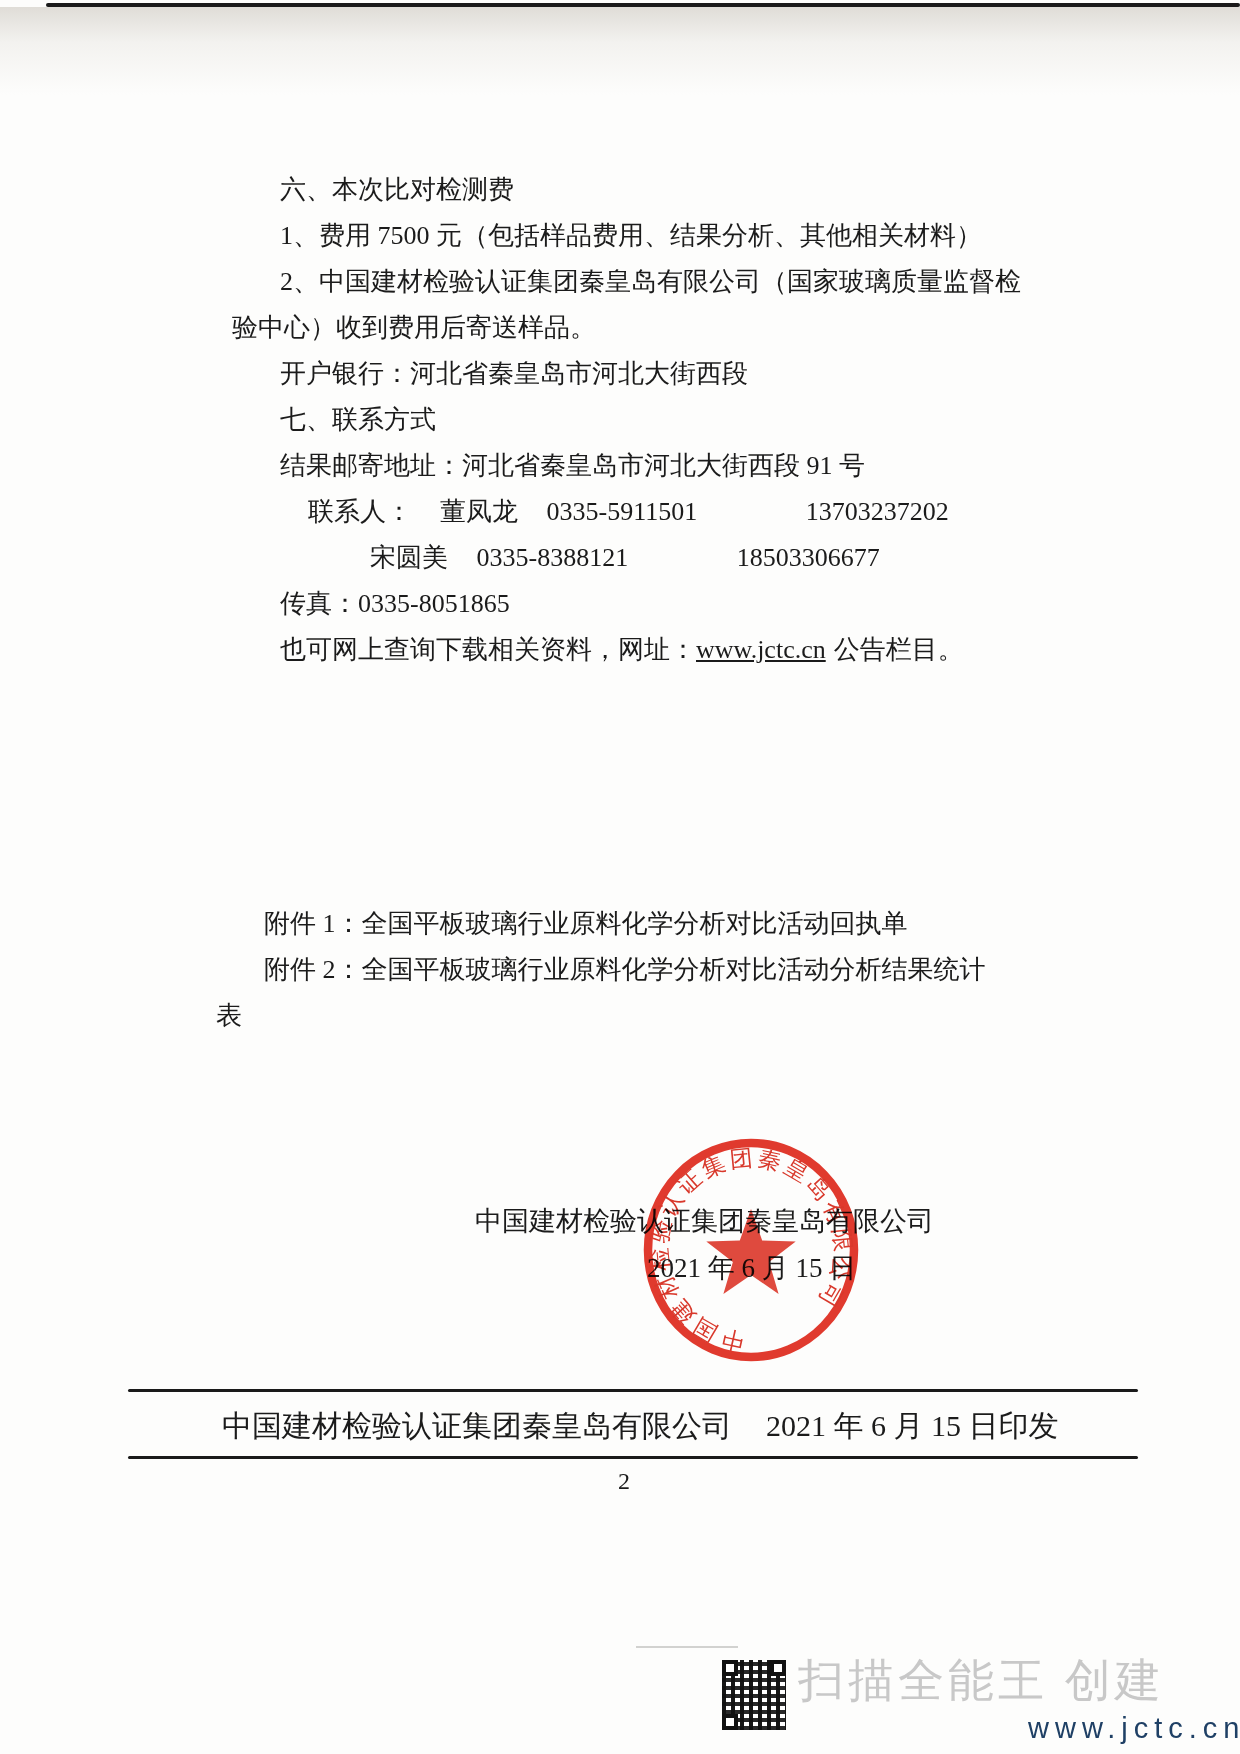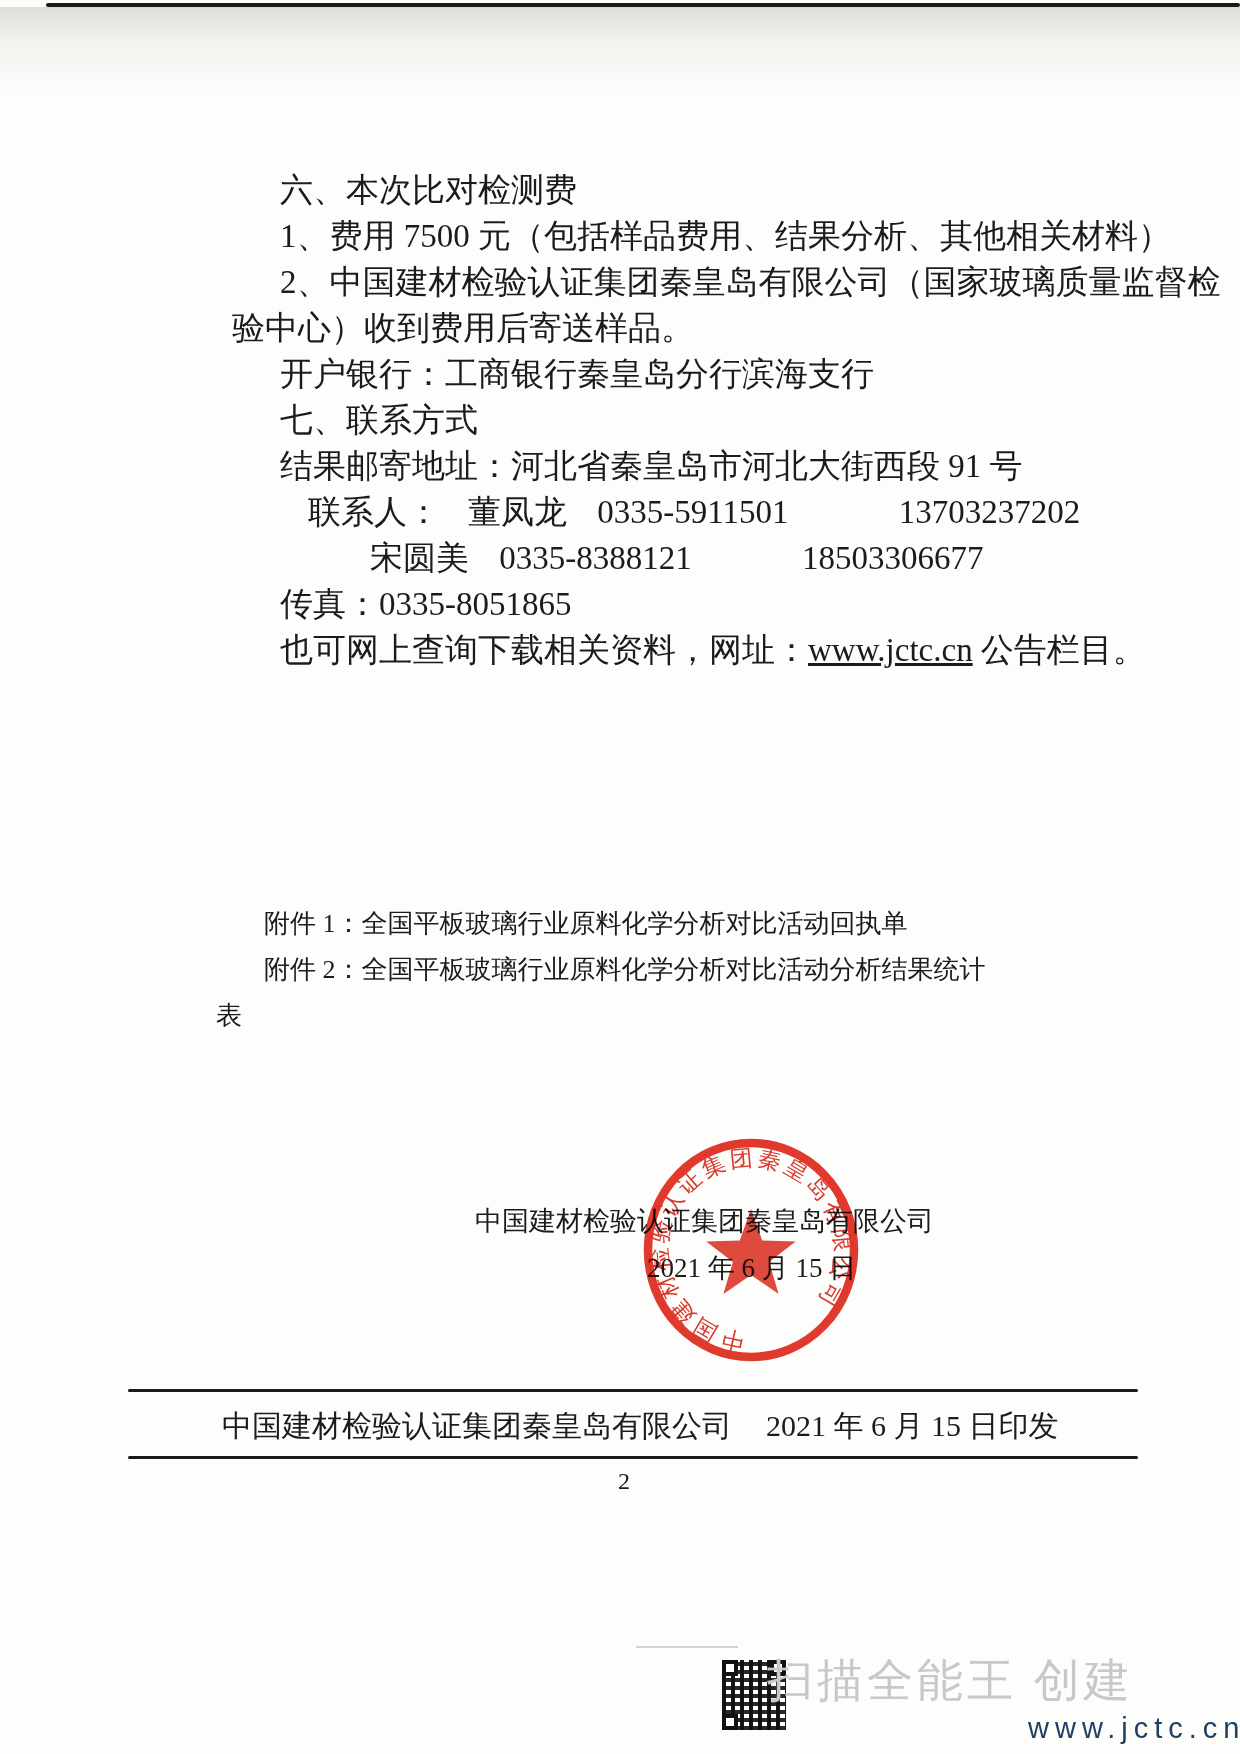--- a/index.html
+++ b/index.html
@@ -8,21 +8,21 @@
     background:#fdfdfc;
     font-family:"Liberation Serif","DejaVu Serif",serif;
     color:#1b1b1b;
   }
   .abs{position:absolute;}
   
   .scan-topline{left:46px;top:3px;width:1194px;height:4px;background:#1a1a1a;border-radius:2px;}
   .scan-band{left:0;top:7px;width:1240px;height:88px;
     background:linear-gradient(to bottom,rgba(199,194,185,.55),rgba(224,221,215,.35) 40%,rgba(253,253,252,0));}
   
-  .doc-body{left:232px;top:167px;width:760px;font-size:33px;line-height:46px;white-space:nowrap;}
+  .doc-body{left:232px;top:167px;width:760px;font-size:26px;line-height:46px;white-space:nowrap;}
   .line{height:46px;}
   .indent{padding-left:48px;}
   .url{text-decoration:underline;margin-right:8px;}
   .c-label{display:inline-block;margin-left:28px;}
   .c-phone{display:inline-block;margin-left:22px;}
   .c-mobile{display:inline-block;margin-left:102px;}
   .c-name2{display:inline-block;padding-left:138px;}
   .attachments{left:216px;top:901px;width:800px;font-size:26px;line-height:46px;white-space:nowrap;}
   
   .sig-company{left:475px;top:1203px;font-size:27px;white-space:nowrap;}
@@ -37,37 +37,37 @@
   .page-num{left:618px;top:1468px;font-size:24px;}
   
   .wm-dash{left:636px;top:1646px;width:102px;height:2px;background:#d2d2d0;}
   .qr{left:722px;top:1660px;width:64px;height:70px;background:
       repeating-linear-gradient(0deg,rgba(17,17,17,.9) 0 4px,rgba(255,255,255,0) 4px 8px),
       repeating-linear-gradient(90deg,#161616 0 4px,#ffffff 4px 9px);}
   .qr .finder{position:absolute;width:16px;height:16px;border:4px solid #111;background:#fff;box-sizing:border-box;}
   .qr .f-tl{left:0;top:0;}
   .qr .f-tr{right:0;top:0;}
   .qr .f-bl{left:0;bottom:0;}
-  .wm-gray{left:767px;top:1650px;font-family:"Liberation Sans","DejaVu Sans",sans-serif;
+  .wm-gray{left:798px;top:1650px;font-family:"Liberation Sans","DejaVu Sans",sans-serif;
       font-size:46px;letter-spacing:4px;color:#c8c8c8;white-space:nowrap;}
   .wm-url{left:1028px;top:1712px;font-family:"Liberation Sans","DejaVu Sans",sans-serif;
       font-size:29px;letter-spacing:6px;color:#1f4065;font-weight:500;white-space:nowrap;}
 </style>
 </head>
 <body>
 
 <div class="abs scan-topline"></div>
 <div class="abs scan-band"></div>
 
 <div class="abs doc-body">
   <div class="line indent">六、本次比对检测费</div>
   <div class="line indent">1、费用 7500 元（包括样品费用、结果分析、其他相关材料）</div>
   <div class="line indent">2、中国建材检验认证集团秦皇岛有限公司（国家玻璃质量监督检</div>
   <div class="line">验中心）收到费用后寄送样品。</div>
-  <div class="line indent">开户银行：工商银行秦皇岛分行滨海支行</div>
+  <div class="line indent">开户银行：河北省秦皇岛市河北大街西段</div>
   <div class="line indent">七、联系方式</div>
   <div class="line indent">结果邮寄地址：河北省秦皇岛市河北大街西段 91 号</div>
   <div class="line indent">
     <span class="c-label">联系人：</span><span class="c-label">董凤龙</span>
     <span class="c-phone">0335-5911501</span>
     <span class="c-mobile">13703237202</span>
   </div>
   <div class="line">
     <span class="c-name2">宋圆美</span>
     <span class="c-phone">0335-8388121</span>

